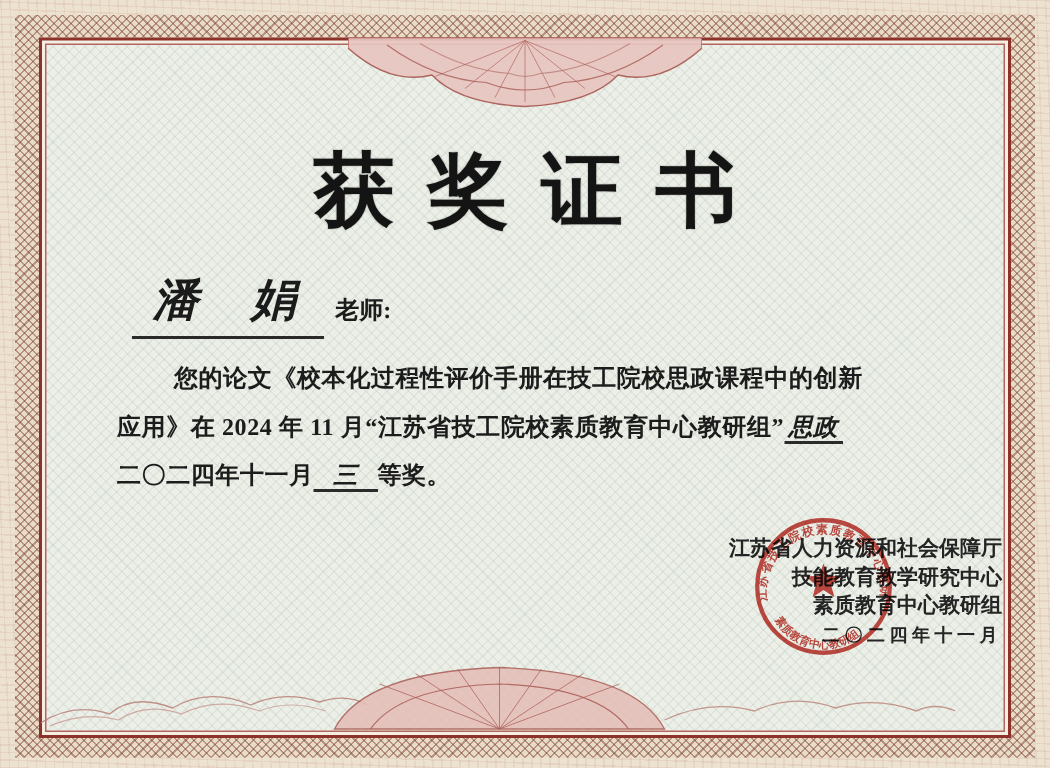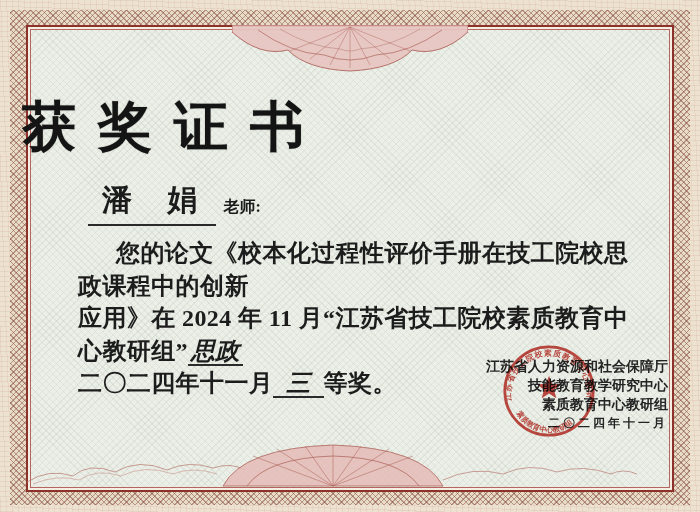--- a/index.html
+++ b/index.html
@@ -29,35 +29,35 @@
     background:
       repeating-linear-gradient(45deg, rgba(158,175,158,.16) 0 1px, transparent 1px 5px),
       repeating-linear-gradient(-45deg, rgba(158,175,158,.16) 0 1px, transparent 1px 5px),
       #ebefe7;
   }
   .ornament-top{position:absolute;left:232px;top:25px;width:236px;height:54px;z-index:1;}
   .ornament-bottom{position:absolute;left:27px;top:436px;width:610px;height:52px;z-index:1;}
 
   .title{
     position:absolute;left:0;top:96px;width:700px;z-index:2;
-    text-align:left;font-size:54px;line-height:62px;font-weight:900;
+    text-align:center;font-size:54px;line-height:62px;font-weight:900;
     letter-spacing:22px;padding-left:22px;box-sizing:border-box;color:#141414;
     text-shadow:0 0 1px rgba(0,0,0,.55);
   }
   .name-row{position:absolute;left:88px;top:180px;z-index:2;}
   .name{
     display:inline-block;min-width:96px;text-align:center;white-space:pre;
-    font-size:30px;font-weight:bold;letter-spacing:14px;
+    font-size:30px;font-weight:bold;font-style:italic;letter-spacing:14px;
     color:#1b1b1b;border-bottom:2px solid #2a2a2a;padding:0 4px 3px 14px;
   }
   .honorific{font-size:16px;font-weight:bold;color:#1b1b1b;margin-left:8px;vertical-align:-2px;}
 
   .body-text{
     position:absolute;left:78px;top:237px;width:556px;z-index:2;
-    font-size:24px;line-height:32.5px;font-weight:bold;color:#1c1c1c;
+    font-size:16px;line-height:32.5px;font-weight:bold;color:#1c1c1c;
     letter-spacing:.4px;
   }
   .body-text p{margin:0;}
   .indent{text-indent:38px;}
   .fill{border-bottom:2px solid #2b2b2b;padding:0 3px;font-style:italic;}
   .fill-award{padding:0 13px;}
 
   .sig-block{
     position:absolute;left:430px;top:357px;width:238px;z-index:2;
     text-align:right;font-size:14px;line-height:19px;font-weight:bold;color:#242424;

